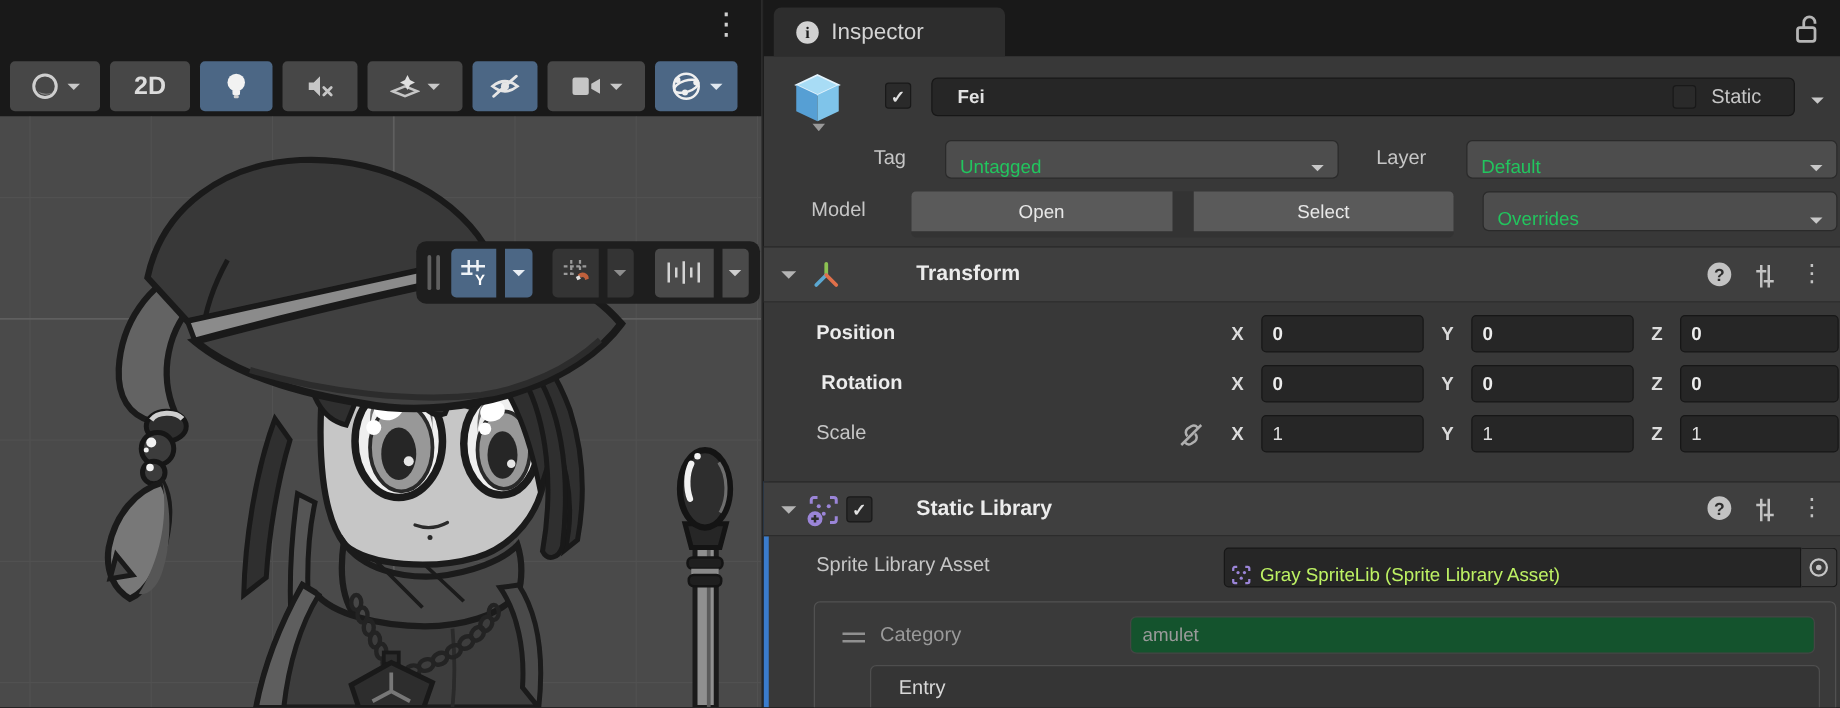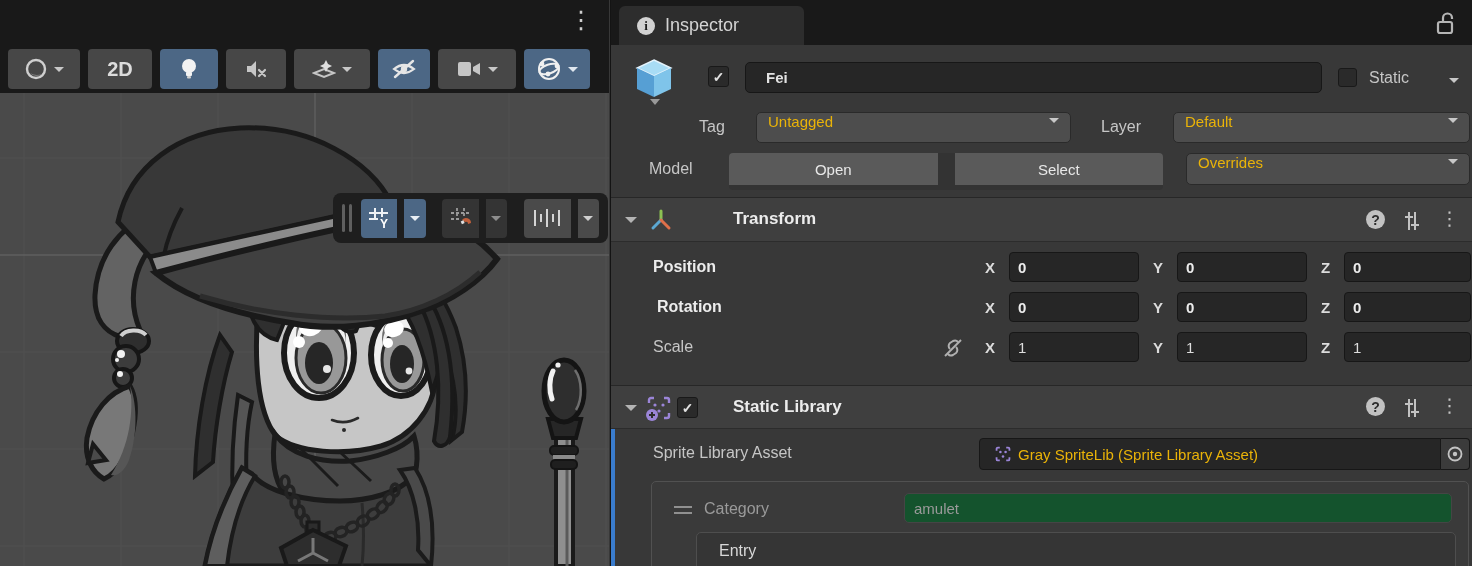--- a/index.html
+++ b/index.html
@@ -37,38 +37,38 @@
   #insp-tab{position:absolute;left:8px;top:6px;height:39px;min-width:185px;background:#2d2d2d;border-radius:6px 6px 0 0;display:flex;align-items:center;gap:10px;padding:0 18px;}
   .info-icon{width:18px;height:18px;border-radius:50%;background:#d2d2d2;color:#1d1d1d;font-size:13px;font-weight:bold;display:flex;align-items:center;justify-content:center;font-family:"Liberation Serif",serif;}
   #insp-tab .tab-text{font-size:18px;color:#d4d4d4;}
   .lock{position:absolute;right:16px;top:11px;}
 
   .insp-label{font-size:16px;color:#c6c6c6;}
   .bold-label{font-weight:bold;color:#ececec;}
   .checkbox{width:21px;height:21px;background:#2a2a2a;border:1px solid #191919;border-radius:3px;display:flex;align-items:center;justify-content:center;color:#e2e2e2;font-size:14px;font-weight:bold;}
   .checkbox.empty{color:transparent;}
   .text-field{background:#262626;border:1px solid #171717;border-radius:5px;color:#e2e2e2;font-size:15px;padding:0 9px;outline:none;}
-  .dropdown{background:#4d4d4d;border:1px solid #2a2a2a;border-radius:5px;display:flex;align-items:flex-start;height:31px;padding:0 11px;color:#eab308;font-size:15px;}
+  .dropdown{background:#4d4d4d;border:1px solid #2a2a2a;border-radius:5px;display:flex;align-items:flex-end;height:31px;padding:0 11px;color:#22c55e;font-size:15px;}
   .dropdown .dd-text{flex:1;white-space:nowrap;overflow:hidden;}
   .btn{background:#5a5a5a;color:#e8e8e8;font-size:15px;display:flex;align-items:center;justify-content:center;height:32px;}
 
   .comp-header{position:absolute;left:0;width:862px;height:45px;background:#3f3f3f;border-top:1px solid #272727;border-bottom:1px solid #2c2c2c;}
   .foldout{position:absolute;left:14px;top:19px;width:0;height:0;border:6px solid transparent;border-top-color:#b4b4b4;}
   .comp-title{position:absolute;left:122px;top:11px;font-size:17px;font-weight:bold;color:#ececec;}
   .hdr-help{position:absolute;right:88px;top:12px;width:19px;height:19px;border-radius:50%;background:#c2c2c2;color:#2d2d2d;font-weight:bold;font-size:14px;display:flex;align-items:center;justify-content:center;}
   .hdr-presets{position:absolute;right:50px;top:12px;}
   .hdr-kebab{position:absolute;right:14px;top:9px;font-size:19px;color:#c2c2c2;}
 
   .num-field{position:absolute;width:130px;height:30px;background:#262626;border:1px solid #171717;border-radius:4px;color:#dedede;font-size:15px;padding:0 8px;outline:none;}
   .num-field.boldv{font-weight:bold;color:#ececec;}
   .axis{position:absolute;font-size:15px;font-weight:bold;color:#dcdcdc;}
 
   #override-bar{position:absolute;left:0;top:385px;width:4px;height:181px;background:#3a7ccd;}
 
-  .obj-field{position:absolute;background:#262626;border:1px solid #171717;border-radius:4px 0 0 4px;display:flex;align-items:center;gap:6px;padding:0 14px;color:#eab308;font-size:15px;}
+  .obj-field{position:absolute;background:#262626;border:1px solid #171717;border-radius:4px 0 0 4px;display:flex;align-items:flex-end;gap:6px;padding:0 4px;color:#bef264;font-size:15px;}
   .picker-btn{position:absolute;background:#3b3b3b;border:1px solid #171717;border-left:none;border-radius:0 4px 4px 0;display:flex;align-items:center;justify-content:center;}
 
   #list-box{position:absolute;left:40px;top:481px;width:818px;height:95px;background:#3a3a3a;border:1px solid #515151;border-radius:5px;}
   .drag-handle{position:absolute;left:22px;top:24px;width:18px;}
   .drag-handle i{display:block;height:2px;background:#909090;margin-bottom:4px;}
   #entry-box{position:absolute;left:44px;top:50px;right:12px;height:60px;background:#353535;border:1px solid #4e4e4e;border-radius:5px;}
   .grey-text{color:#9a9a9a;}
 </style>
 </head>
 <body>
@@ -333,21 +333,21 @@
 
     <svg style="position:absolute;left:22px;top:57px" width="44" height="48" viewBox="0 0 44 48">
       <polygon points="21,3 38,11 21,19 4,11" fill="#a8dcf5" stroke="#e4f3fc" stroke-width="1.4"></polygon>
       <polygon points="4,11 21,19 21,40 4,32" fill="#569fd4"></polygon>
       <polygon points="38,11 21,19 21,40 38,32" fill="#7fc4ea"></polygon>
       <polygon points="17,42 27,42 22,48" fill="#999999"></polygon>
     </svg>
     <div class="checkbox" style="position:absolute;left:97px;top:66px">
         <span>✓</span>
       </div>
-    <input class="text-field" style="position: absolute; left: 134px; top: 62px; width: 577px; height: 31px; font-weight: bold; padding-left: 20px;" value="Fei">
+    <input class="text-field" style="position: absolute; left: 134px; top: 62px; width: 691px; height: 31px; font-weight: bold; padding-left: 20px;" value="Fei">
     <div class="checkbox empty" style="position:absolute;left:727px;top:68px;width:19px;height:19px">
         <span>✓</span>
       </div>
     <span class="insp-label" style="position:absolute;left:758px;top:69px">Static</span>
     <span class="tri-down" style="position:absolute;left:838px;top:73px"></span>
 
     <span class="insp-label" style="position:absolute;left:88px;top:118px">Tag</span>
     <div class="dropdown" style="position:absolute;left:145px;top:112px;width:315px">
       <span class="dd-text">Untagged</span>
       <span class="tri-down"></span>

